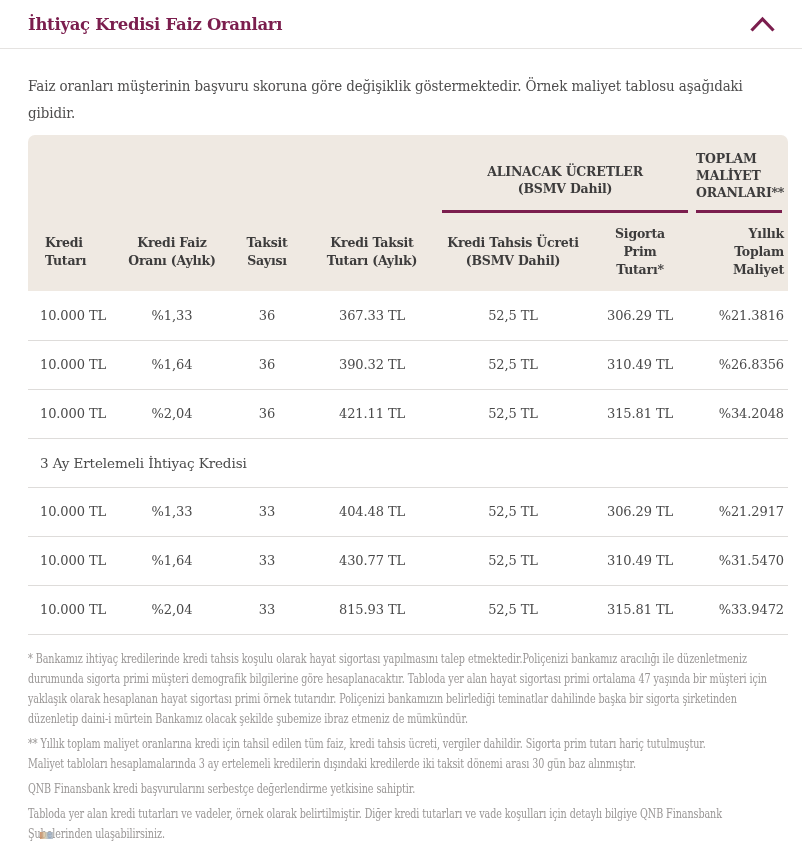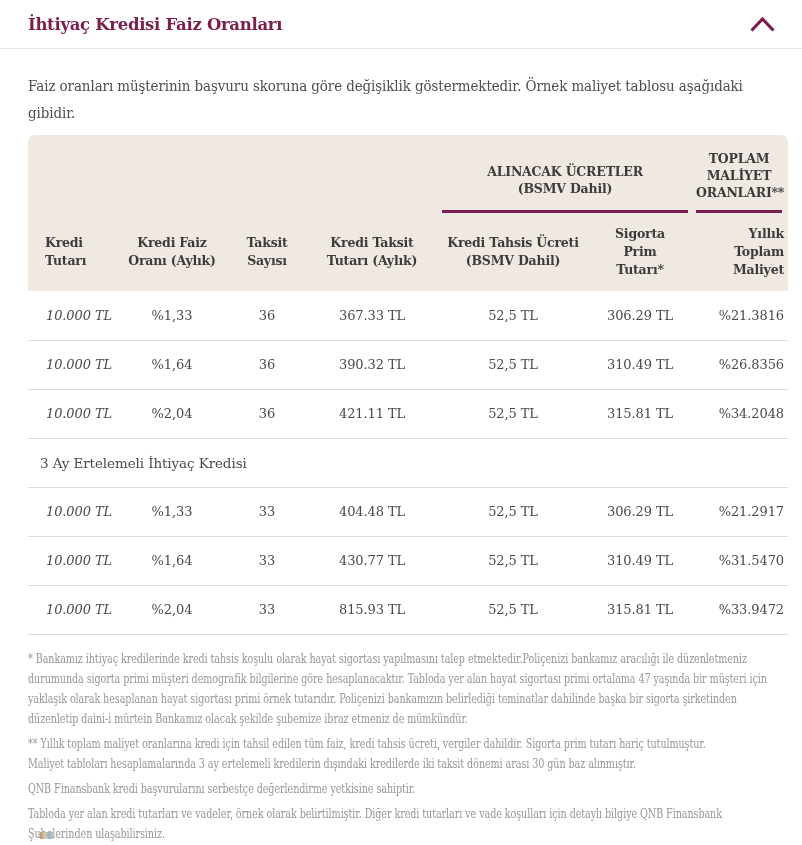--- a/index.html
+++ b/index.html
@@ -60,41 +60,41 @@
   tr.group-row th.corner-r { border-top-right-radius: 7px; }
   .group-line {
     border-bottom: 3px solid #7b1e4e;
     padding-bottom: 9px;
     font-size: 12.5px;
     line-height: 17px;
     letter-spacing: -0.2px;
   }
   .group-fees { margin: 0 2px; text-align: center; }
   .group-fees .constrain { display: block; max-width: 170px; margin: 4px auto; }
-  .group-total { margin: 0 4px 0 2px; text-align: center; }
+  .group-total { margin: 0 4px 0 2px; text-align: left; }
 
   tr.cols-row th { height: 78px; vertical-align: middle; font-size: 12.5px; line-height: 18px; padding: 0 4px; letter-spacing: -0.2px; }
   tr.cols-row th .inner { margin: 0 auto; }
   th.al { text-align: left; padding-left: 12px !important; }
   th.ac { text-align: center; }
   th.ar { text-align: right; padding-right: 4px !important; }
   .w-narrow { max-width: 62px; }
   .w-med { max-width: 92px; }
   .w-wide { max-width: 145px; }
   .w-right { max-width: 96px; margin-left: auto !important; margin-right: 0 !important; }
 
   tbody td {
     height: 49px;
     font-size: 13px;
     color: #4a4a4a;
     border-bottom: 1px solid #dedcda;
     padding: 0 4px;
     letter-spacing: -0.1px;
   }
-  td.al { text-align: right; padding-left: 12px; font-style: italic; }
+  td.al { text-align: left; padding-left: 12px; }
   td.ac { text-align: center; }
   td.ar { text-align: right; padding-right: 4px; margin-top: 33px; }
   td.section-cell { text-align: left; padding-left: 12px; font-size: 13.5px; }
 
   
   .footnotes { margin: 14px 28px 0 28px; overflow: visible; }
   .fn-inner {
     width: 990px;
     transform: scaleX(0.7677);
     transform-origin: 0 0;

